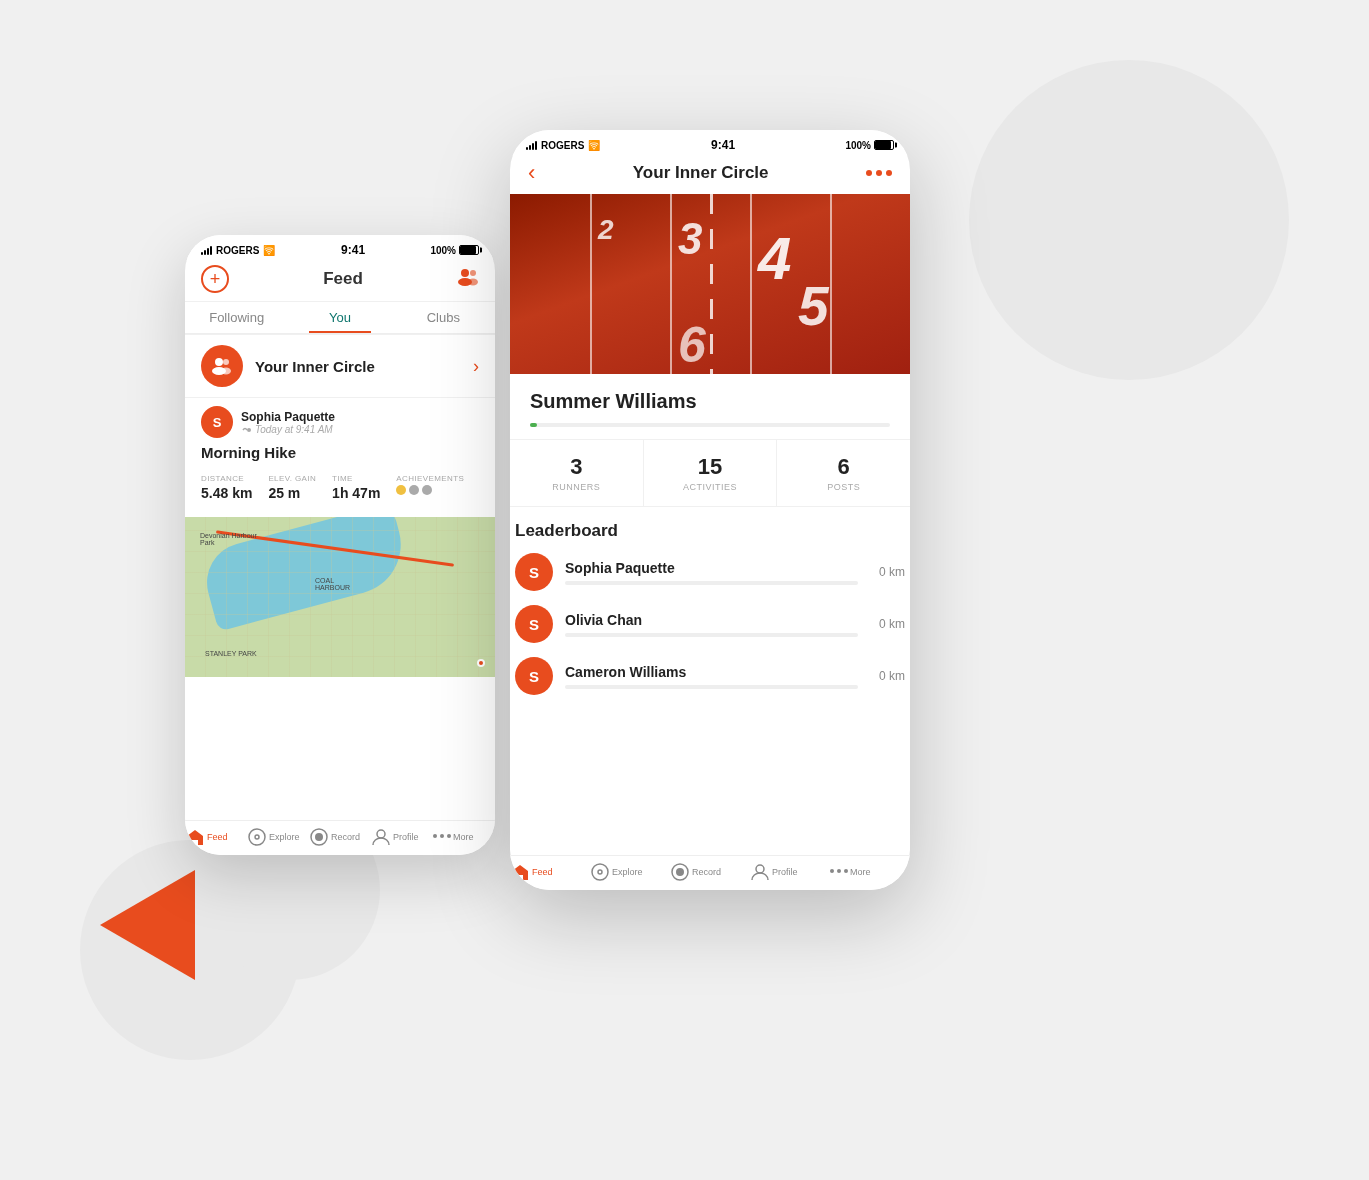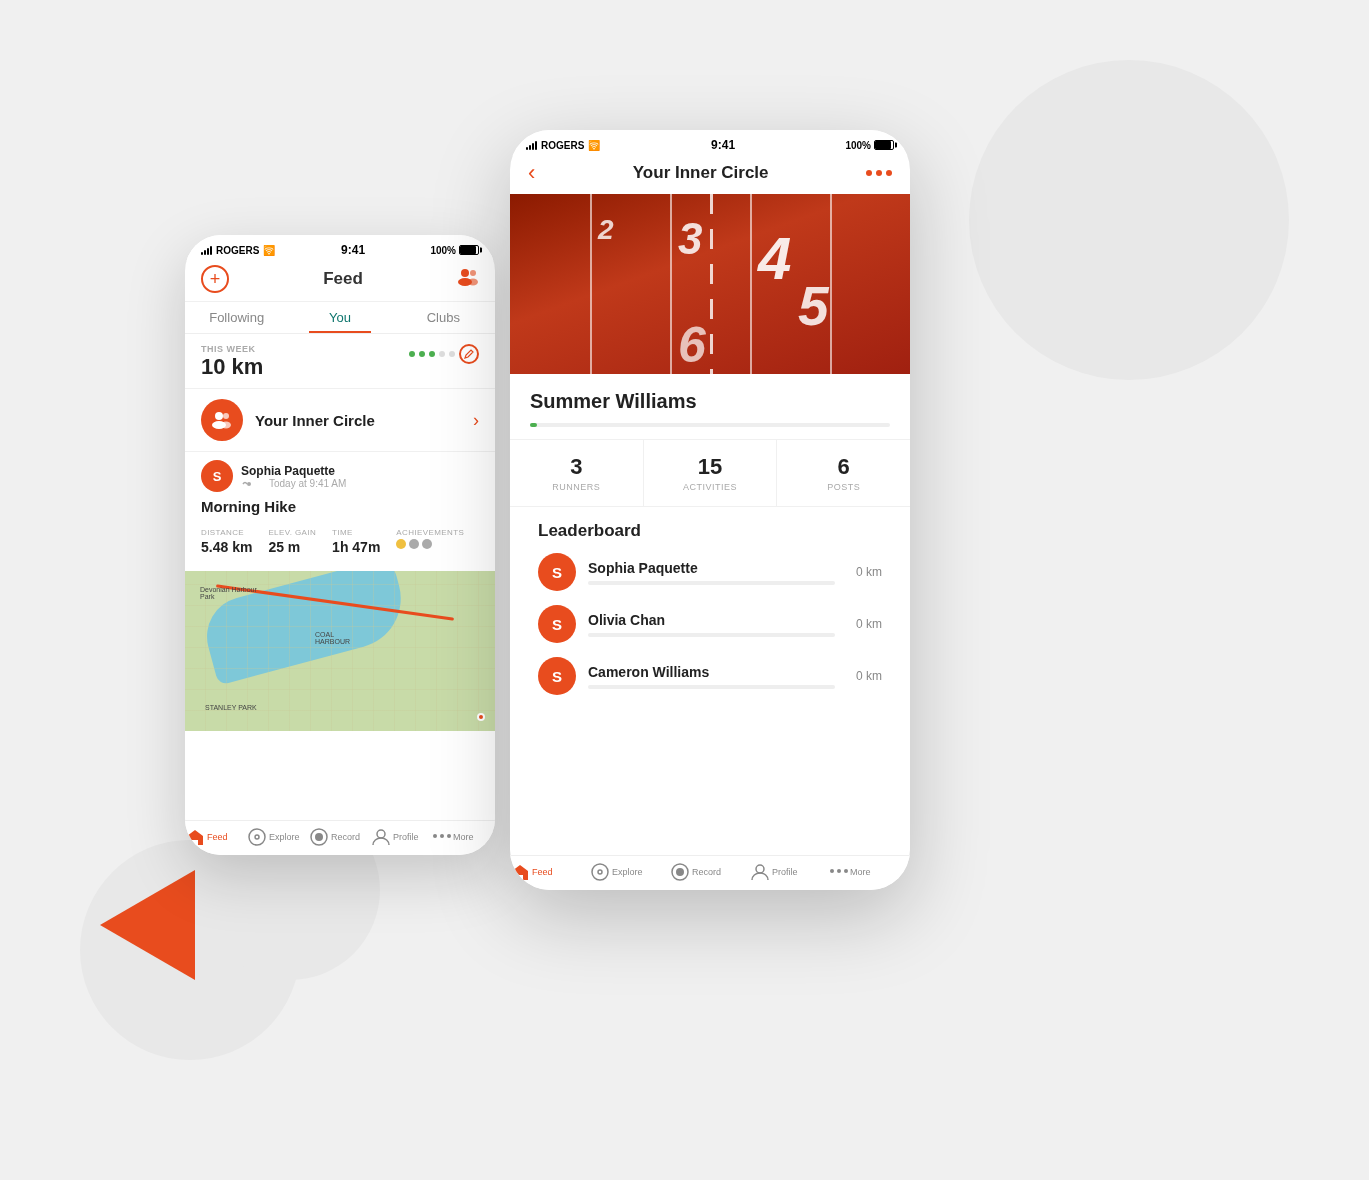--- a/index.html
+++ b/index.html
@@ -277,21 +277,22 @@
     .user-info-name {
       font-size: 12px;
       font-weight: 600;
       color: #222;
     }
     .user-info-time {
       font-size: 10px;
       color: #aaa;
       display: flex;
       align-items: flex-end;
-      gap: 16px;
+      gap: 2px;
+      font-style: italic;
     }
     .activity-title {
       font-size: 15px;
       font-weight: 700;
       color: #222;
       margin-bottom: 6px;
     }
     .stats-row {
       display: flex;
       gap: 16px;
@@ -467,21 +468,21 @@
     }
     .stat-label {
       font-size: 9px;
       color: #aaa;
       text-transform: uppercase;
       letter-spacing: 0.5px;
       margin-top: 2px;
     }
 
     .leaderboard-section {
-      padding: 14px 28px;
+      padding: 14px 5px;
     }
     .leaderboard-title {
       font-size: 17px;
       font-weight: 700;
       color: #222;
       margin-bottom: 12px;
     }
     .leaderboard-item {
       display: flex;
       align-items: center;
@@ -586,40 +587,20 @@
       <span>Following</span>
     </div>
     <div class="tab-item active">
       <span>You</span>
     </div>
     <div class="tab-item">
       <span>Clubs</span>
     </div>
   </div>
 
-  <div class="week-stats">
-    <div style="display:flex; justify-content:space-between; align-items:flex-start;">
-      <div>
-        <div class="week-label">THIS WEEK</div>
-        <div class="week-value">10 km</div>
-      </div>
-      <div class="dots-indicator">
-        <div class="dot-ind active"></div>
-        <div class="dot-ind active"></div>
-        <div class="dot-ind active"></div>
-        <div class="dot-ind"></div>
-        <div class="dot-ind"></div>
-        <div style="width:20px; height:20px; border:2px solid #e84c1e; border-radius:50%; display:flex; align-items:center; justify-content:center;">
-          <svg width="10" height="10" viewBox="0 0 10 10" fill="none">
-            <path d="M1 9L2 6 7 1 9 3 4 8 1 9Z" stroke="#e84c1e" stroke-width="1.2" fill="none"></path>
-          </svg>
-        </div>
-      </div>
-    </div>
-  </div>
 
   <div class="inner-circle-row">
     <div class="circle-icon-wrap">
       <svg width="22" height="18" viewBox="0 0 22 18" fill="none">
         <circle cx="8" cy="5" r="4" fill="white"></circle>
         <circle cx="15" cy="5" r="3" fill="white" opacity="0.7"></circle>
         <ellipse cx="8" cy="14" rx="7" ry="4" fill="white"></ellipse>
         <ellipse cx="15" cy="14" rx="5" ry="3.5" fill="white" opacity="0.7"></ellipse>
       </svg>
     </div>

